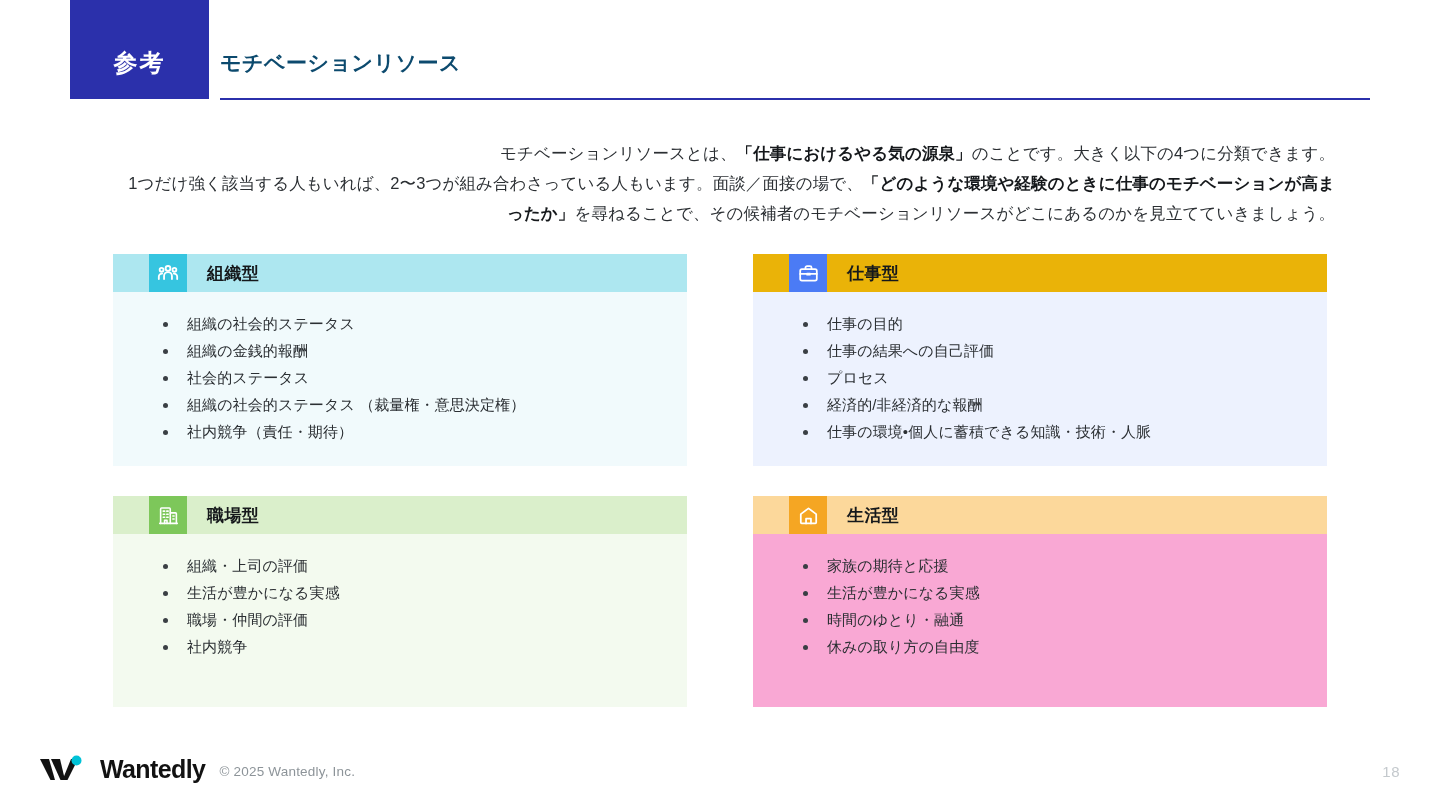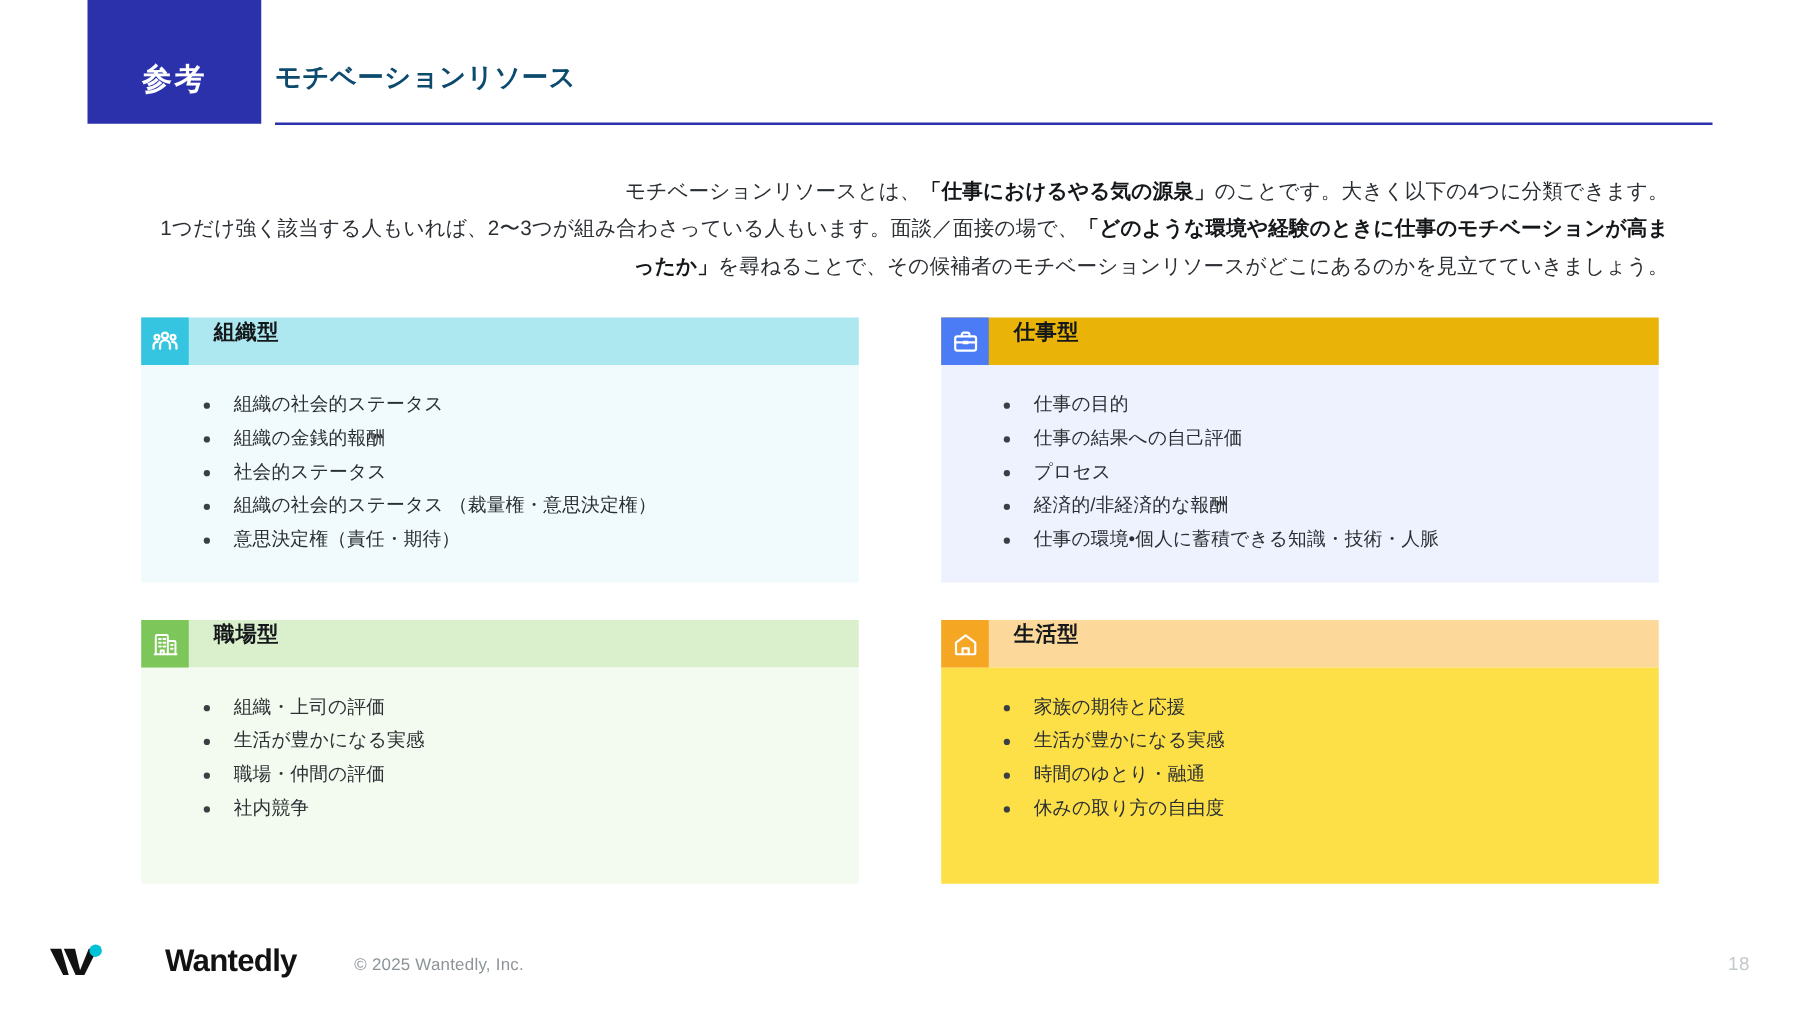--- a/index.html
+++ b/index.html
@@ -78,21 +78,22 @@
     width: 574px;
   }
   .card-1 { left: 113px; top: 254px; }
   .card-2 { left: 753px; top: 254px; }
   .card-3 { left: 113px; top: 496px; }
   .card-4 { left: 753px; top: 496px; }
 
   .card-head {
     height: 38px;
     display: flex;
-    align-items: flex-start;
+    align-items: center;
+    padding-left: 36px;
   }
   .card-icon {
     width: 38px;
     height: 38px;
     flex: 0 0 38px;
     display: flex;
     align-items: center;
     justify-content: center;
   }
   .card-icon svg { display: block; }
@@ -143,37 +144,36 @@
   .theme-job   .card-icon { background: #4B7BF5; }
   .theme-job   .card-head { background: #eab308; }
   .theme-job   .card-body { background: #EDF2FE; }
 
   .theme-place .card-icon { background: #7DC75A; }
   .theme-place .card-head { background: #DAEFCB; }
   .theme-place .card-body { background: #F3FAEF; }
 
   .theme-life  .card-icon { background: #F5A623; }
   .theme-life  .card-head { background: #FCD89B; }
-  .theme-life  .card-body { background: #fde047; }
+  .theme-life  .card-body { background: #f9a8d4; }
 
   
   .footer {
     position: absolute;
     left: 0;
     top: 745px;
     width: 1440px;
     height: 65px;
   }
   .logo-wrap {
     position: absolute;
     left: 40px;
     top: 8px;
     display: flex;
     align-items: center;
-    gap: 32px;
   }
   .logo-mark { display: block; }
   .logo-word {
     margin-left: 8px;
     font-size: 25px;
     font-weight: 700;
     color: #121212;
     letter-spacing: -0.6px;
     line-height: 1;
   }
@@ -223,21 +223,21 @@
       </svg>
     </div>
     <div class="card-title">組織型</div>
   </div>
   <div class="card-body">
     <ul class="card-list">
       <li>組織の社会的ステータス</li>
       <li>組織の金銭的報酬</li>
       <li>社会的ステータス</li>
       <li>組織の社会的ステータス （裁量権・意思決定権）</li>
-      <li>意思決定権（責任・期待）</li>
+      <li>社内競争（責任・期待）</li>
     </ul>
   </div>
 </div>
 
 <div class="card card-2 theme-job">
   <div class="card-head">
     <div class="card-icon">
       <svg width="21" height="21" viewBox="0 0 24 24" fill="none" stroke="#ffffff" stroke-width="2" stroke-linecap="round" stroke-linejoin="round">
         <rect x="2.5" y="7" width="19" height="13" rx="2"></rect>
         <path d="M8.5 7V5.3a1.8 1.8 0 0 1 1.8-1.8h3.4a1.8 1.8 0 0 1 1.8 1.8V7"></path>

